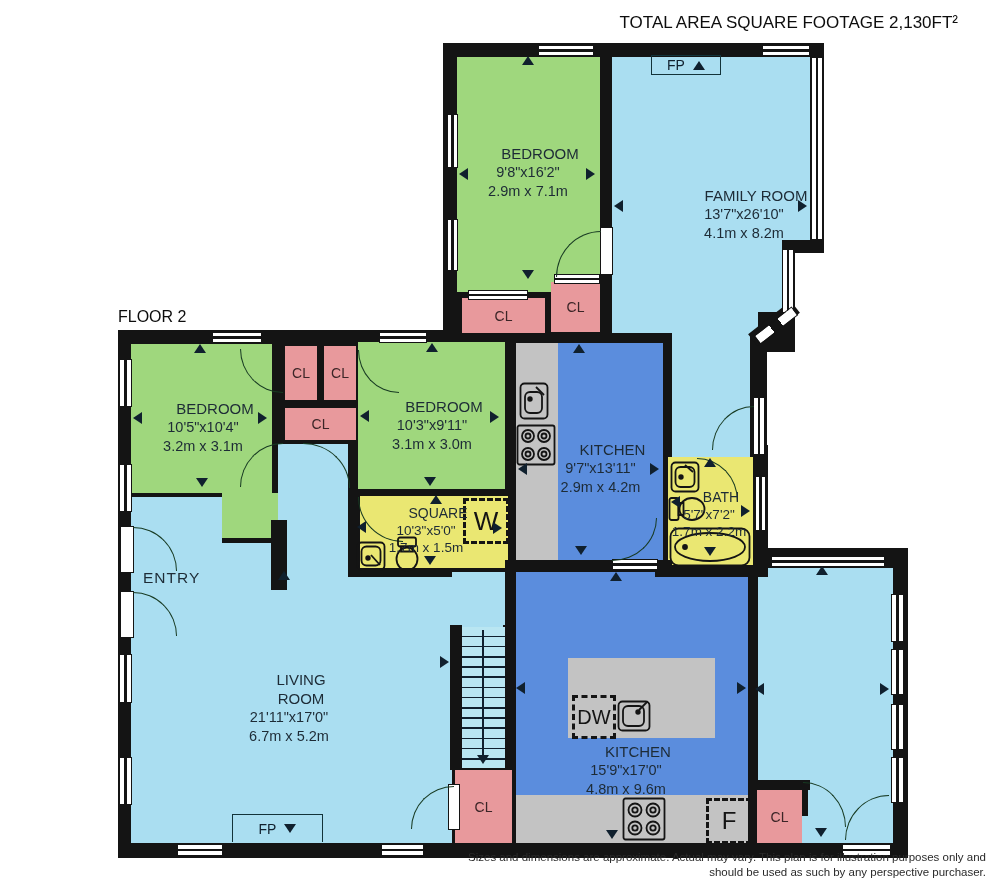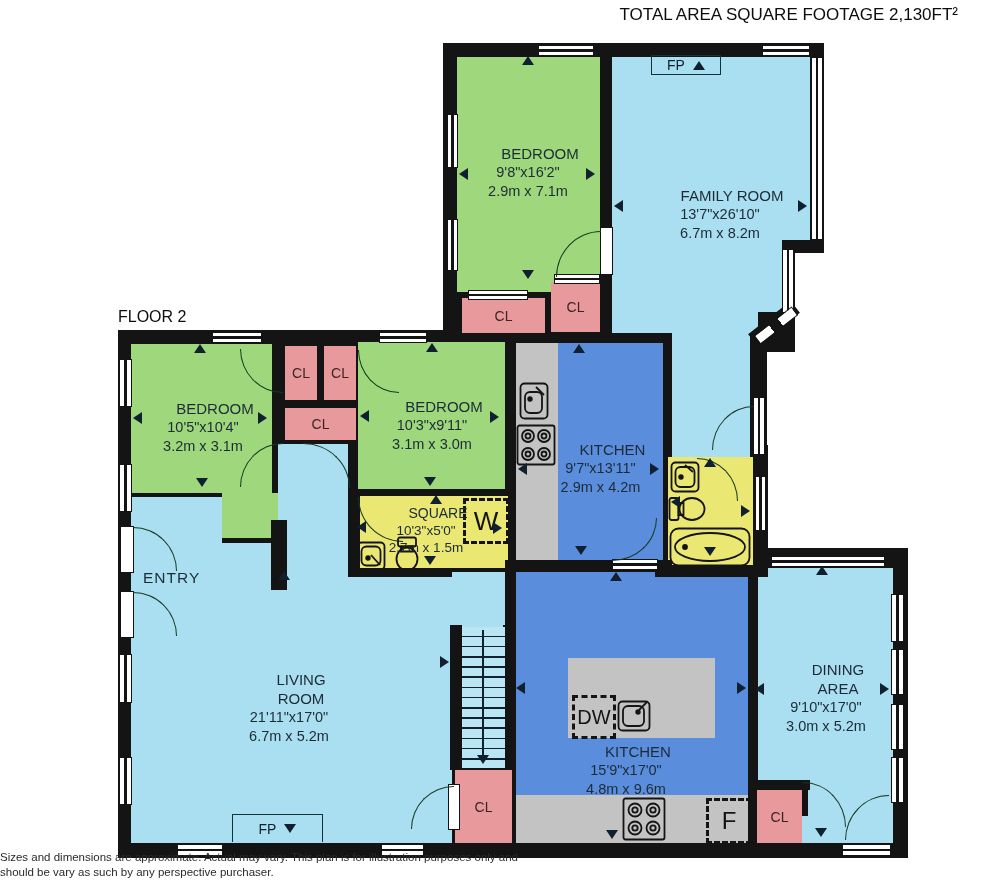--- a/index.html
+++ b/index.html
@@ -27,32 +27,32 @@
   .arc-br{border-radius:0 0 100% 0;border-width:0 1.7px 1.7px 0;}
   .ar{position:absolute;width:0;height:0;}
   .ar.up{border-left:6px solid transparent;border-right:6px solid transparent;border-bottom:9px solid #10202e;}
   .ar.down{border-left:6px solid transparent;border-right:6px solid transparent;border-top:9px solid #10202e;}
   .ar.left{border-top:6px solid transparent;border-bottom:6px solid transparent;border-right:9px solid #10202e;}
   .ar.right{border-top:6px solid transparent;border-bottom:6px solid transparent;border-left:9px solid #10202e;}
   .rl{position:absolute;text-align:center;color:#1d2b36;line-height:19px;}
   .rl .rn{display:block;font-size:15px;padding-left:24px;}
   .rl .rd{display:block;font-size:14.5px;}
   .hdr{position:absolute;top:5px;right:42px;text-align:right;font-size:17px;line-height:20px;color:#0d0d0d;}
-  .hdr span{display:block;}
+  .hdr span{display:block;margin-top:8px;}
   .floor{position:absolute;left:118px;top:308px;font-size:16px;color:#0d0d0d;}
   .entry{position:absolute;left:143px;top:569px;font-size:15.5px;color:#1d2b36;letter-spacing:1px;}
   .dash{position:absolute;border:3px dashed #141414;display:flex;align-items:center;
         justify-content:center;color:#141414;background:transparent;}
   .fp{position:absolute;border:1.6px solid #12333a;display:flex;align-items:center;
       justify-content:center;gap:8px;font-size:14px;color:#10202e;background:transparent;}
   .fp .ar{position:relative;display:inline-block;}
   .stairs{position:absolute;background:#b9e6f2;
           background-image:repeating-linear-gradient(180deg,transparent 0,transparent 8.6px,#10202e 8.6px,#10202e 10.2px);}
-  .footer{position:absolute;left:0;top:850px;width:980px;text-align:left;font-size:11.5px;
-          line-height:15px;color:#2a2a2a;}
+  .footer{position:absolute;left:0;top:850px;width:980px;text-align:right;font-size:11.5px;
+          line-height:15px;color:#2a2a2a;padding-left:6px;}
   .footer span{display:block;}
   svg{position:absolute;overflow:visible;}
   svg *{vector-effect:non-scaling-stroke;}
 </style>
 </head>
 <body>
 
 <div class="canvas">
 
   <div class="hdr">
@@ -292,60 +292,60 @@
   <div class="ar left" style="left:755px;top:683px"></div>
   <div class="ar up" style="left:816px;top:566px"></div>
   <div class="ar down" style="left:815px;top:828px"></div>
   <div class="ar right" style="left:880px;top:683px"></div>
 
   <div class="rl" style="left:455px;top:144px;width:146px">
     <span class="rn">BEDROOM</span>
     <span class="rd">9'8"x16'2"</span>
     <span class="rd">2.9m x 7.1m</span>
   </div>
-  <div class="rl" style="left:640px;top:186px;width:160px">
+  <div class="rl" style="left:664px;top:186px;width:160px">
     <span class="rn">FAMILY ROOM</span>
     <span class="rd">13'7"x26'10"</span>
-    <span class="rd">6.7m x 8.2m</span>
+    <span class="rd">4.1m x 8.2m</span>
   </div>
   <div class="rl" style="left:133px;top:399px;width:140px">
     <span class="rn">BEDROOM</span>
     <span class="rd">10'5"x10'4"</span>
     <span class="rd">3.2m x 3.1m</span>
   </div>
   <div class="rl" style="left:362px;top:397px;width:140px">
     <span class="rn">BEDROOM</span>
     <span class="rd">10'3"x9'11"</span>
     <span class="rd">3.1m x 3.0m</span>
   </div>
   <div class="rl" style="left:538px;top:440px;width:125px">
     <span class="rn">KITCHEN</span>
     <span class="rd">9'7"x13'11"</span>
     <span class="rd">2.9m x 4.2m</span>
   </div>
+  <div class="rl" style="left:664px;top:489px;width:90px;line-height:17px">
+    <span class="rn" style="font-size:14px">BATH</span>
+    <span class="rd" style="font-size:13.5px">5'7"x7'2"</span>
+    <span class="rd" style="font-size:13.5px">1.7m x 2.2m</span>
+  </div>
   <div class="rl" style="left:375px;top:505px;width:102px;line-height:17px">
     <span class="rn" style="font-size:14px">SQUARE</span>
     <span class="rd" style="font-size:13.5px">10'3"x5'0"</span>
-    <span class="rd" style="font-size:13.5px">2.7m x 1.5m</span>
+    <span class="rd" style="font-size:13.5px">1.7m x 1.5m</span>
   </div>
   <div class="entry">ENTRY</div>
   <div class="rl" style="left:233px;top:670px;width:112px">
     <span class="rn">LIVING ROOM</span>
     <span class="rd">21'11"x17'0"</span>
     <span class="rd">6.7m x 5.2m</span>
   </div>
   <div class="rl" style="left:565px;top:742px;width:122px">
     <span class="rn">KITCHEN</span>
     <span class="rd">15'9"x17'0"</span>
     <span class="rd">4.8m x 9.6m</span>
   </div>
-  <div class="rl" style="left:768px;top:660px;width:116px">
-    <span class="rn">DINING AREA</span>
-    <span class="rd">9'10"x17'0"</span>
-    <span class="rd">3.0m x 5.2m</span>
-  </div>
 
   <div class="footer">
     <span>Sizes and dimensions are approximate. Actual may vary. This plan is for illustration purposes only and</span>
-    <span>should be vary as such by any perspective purchaser.</span>
+    <span>should be used as such by any perspective purchaser.</span>
   </div>
 
 </div>
 
 </body></html>

